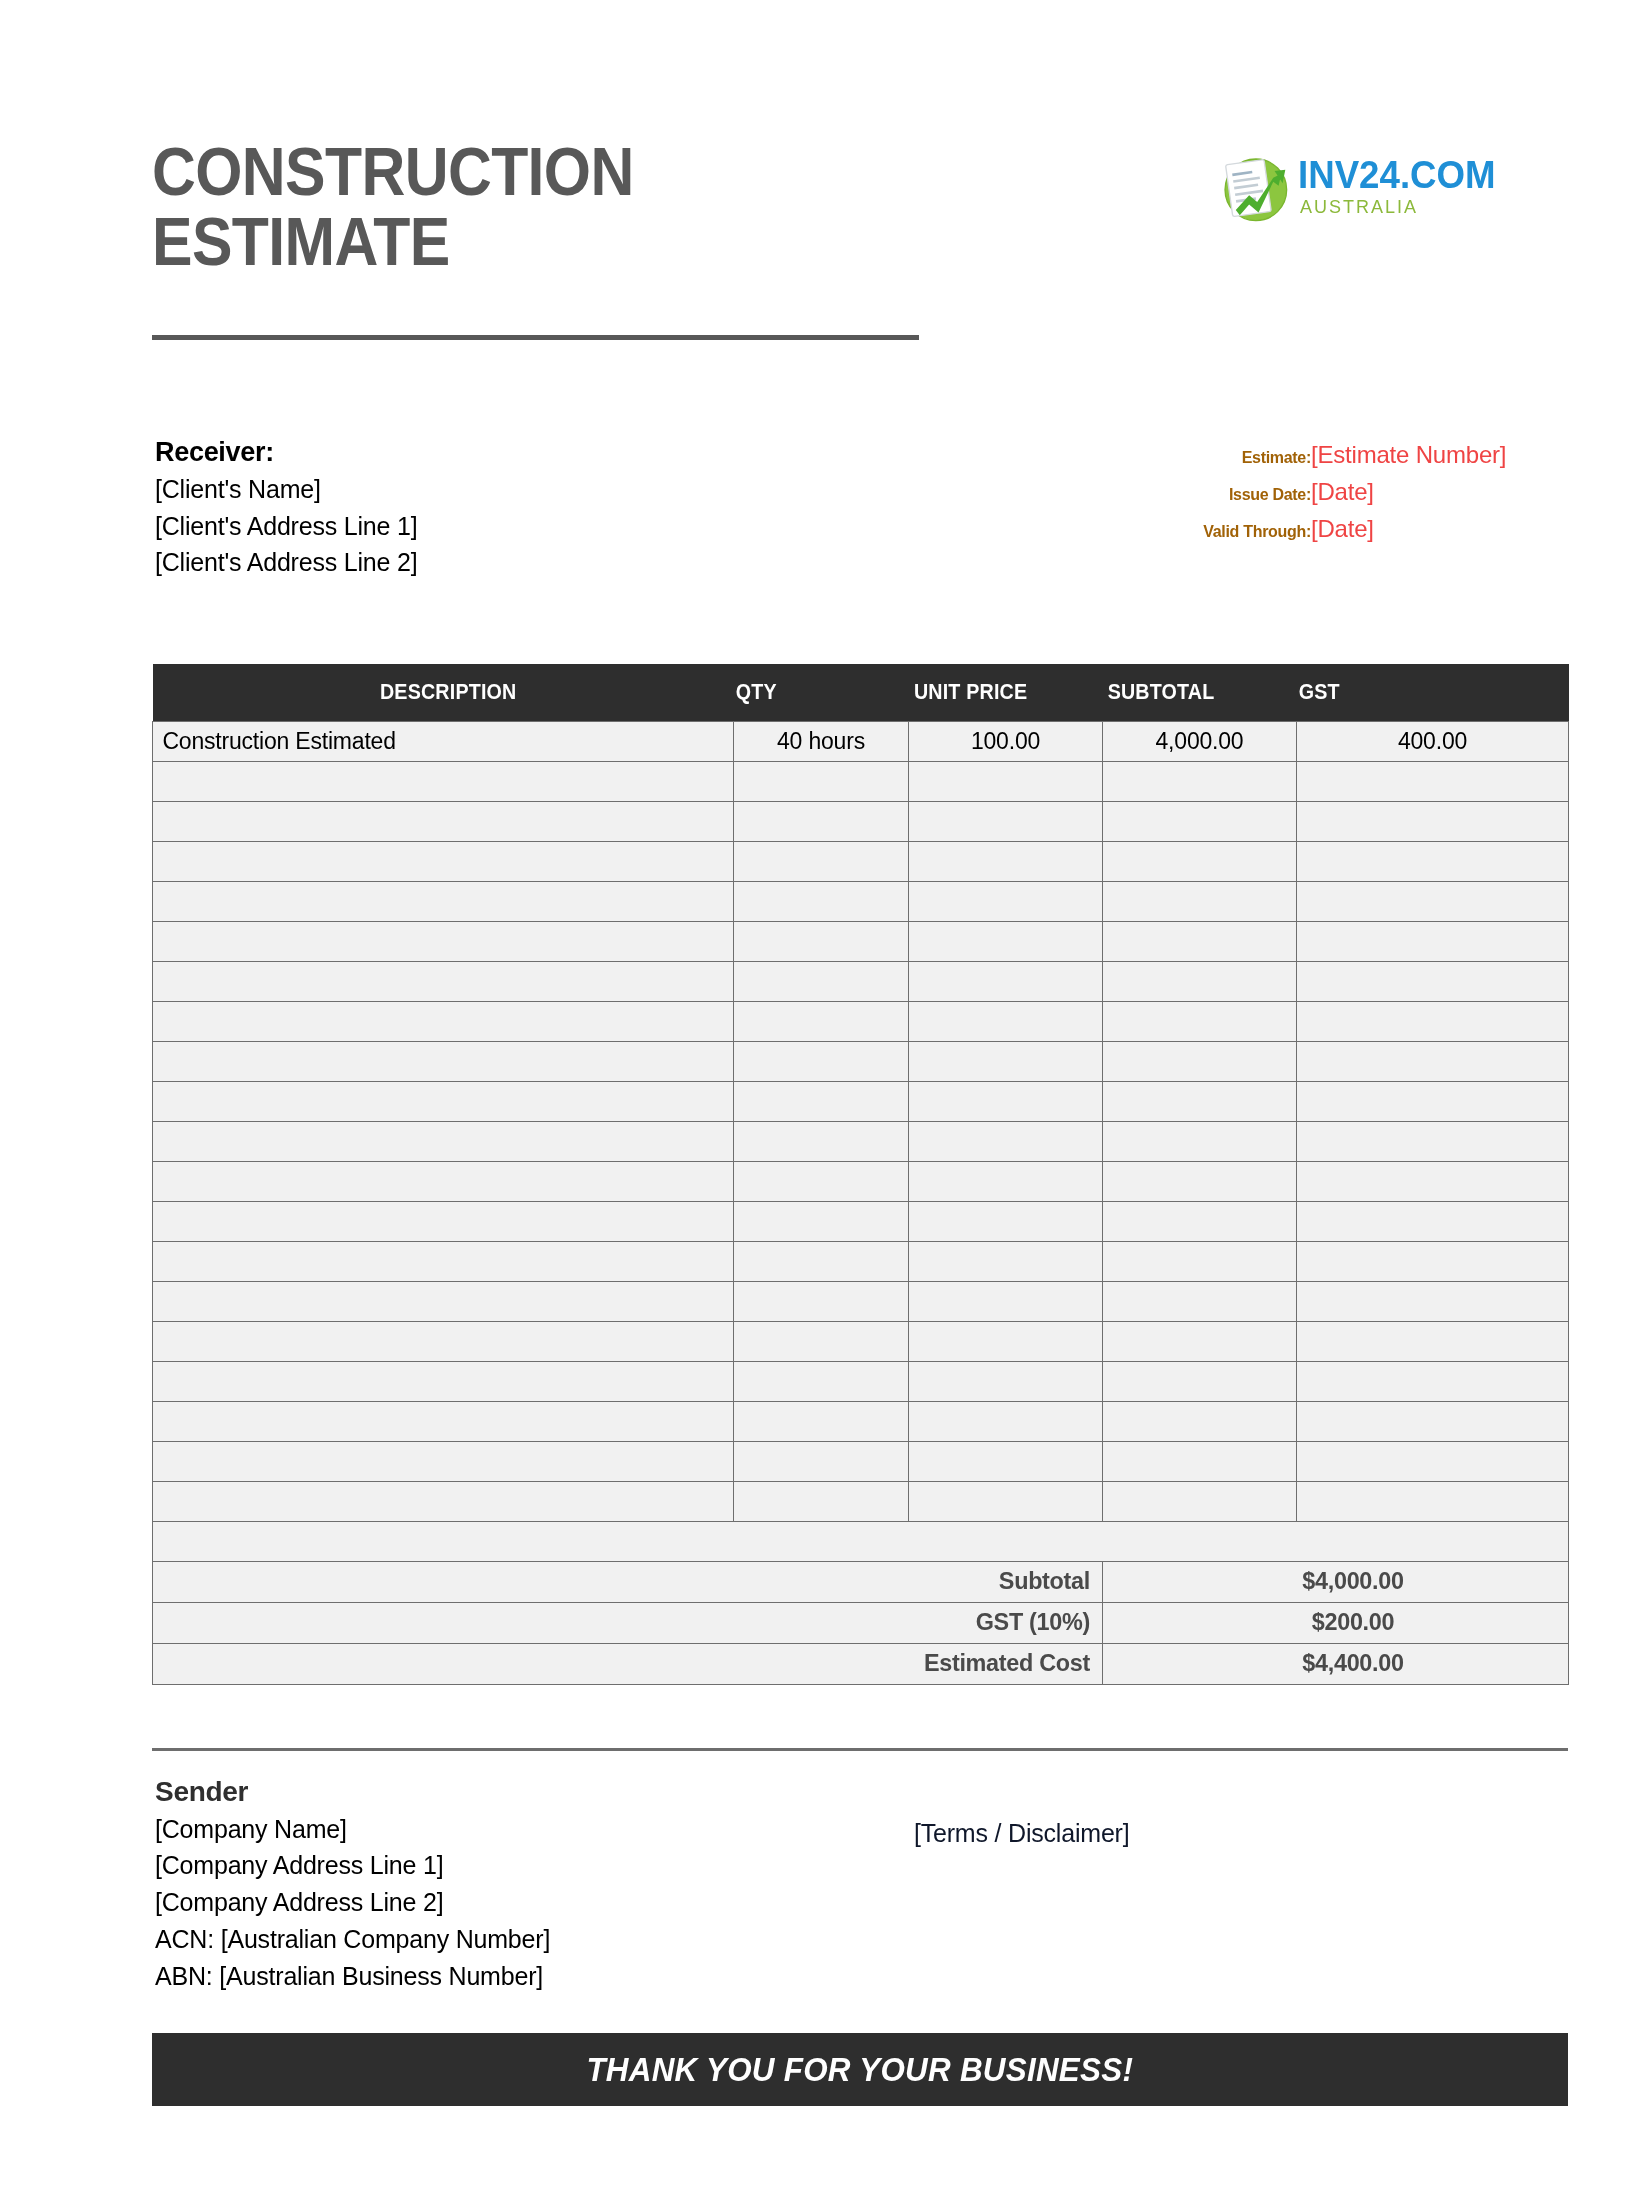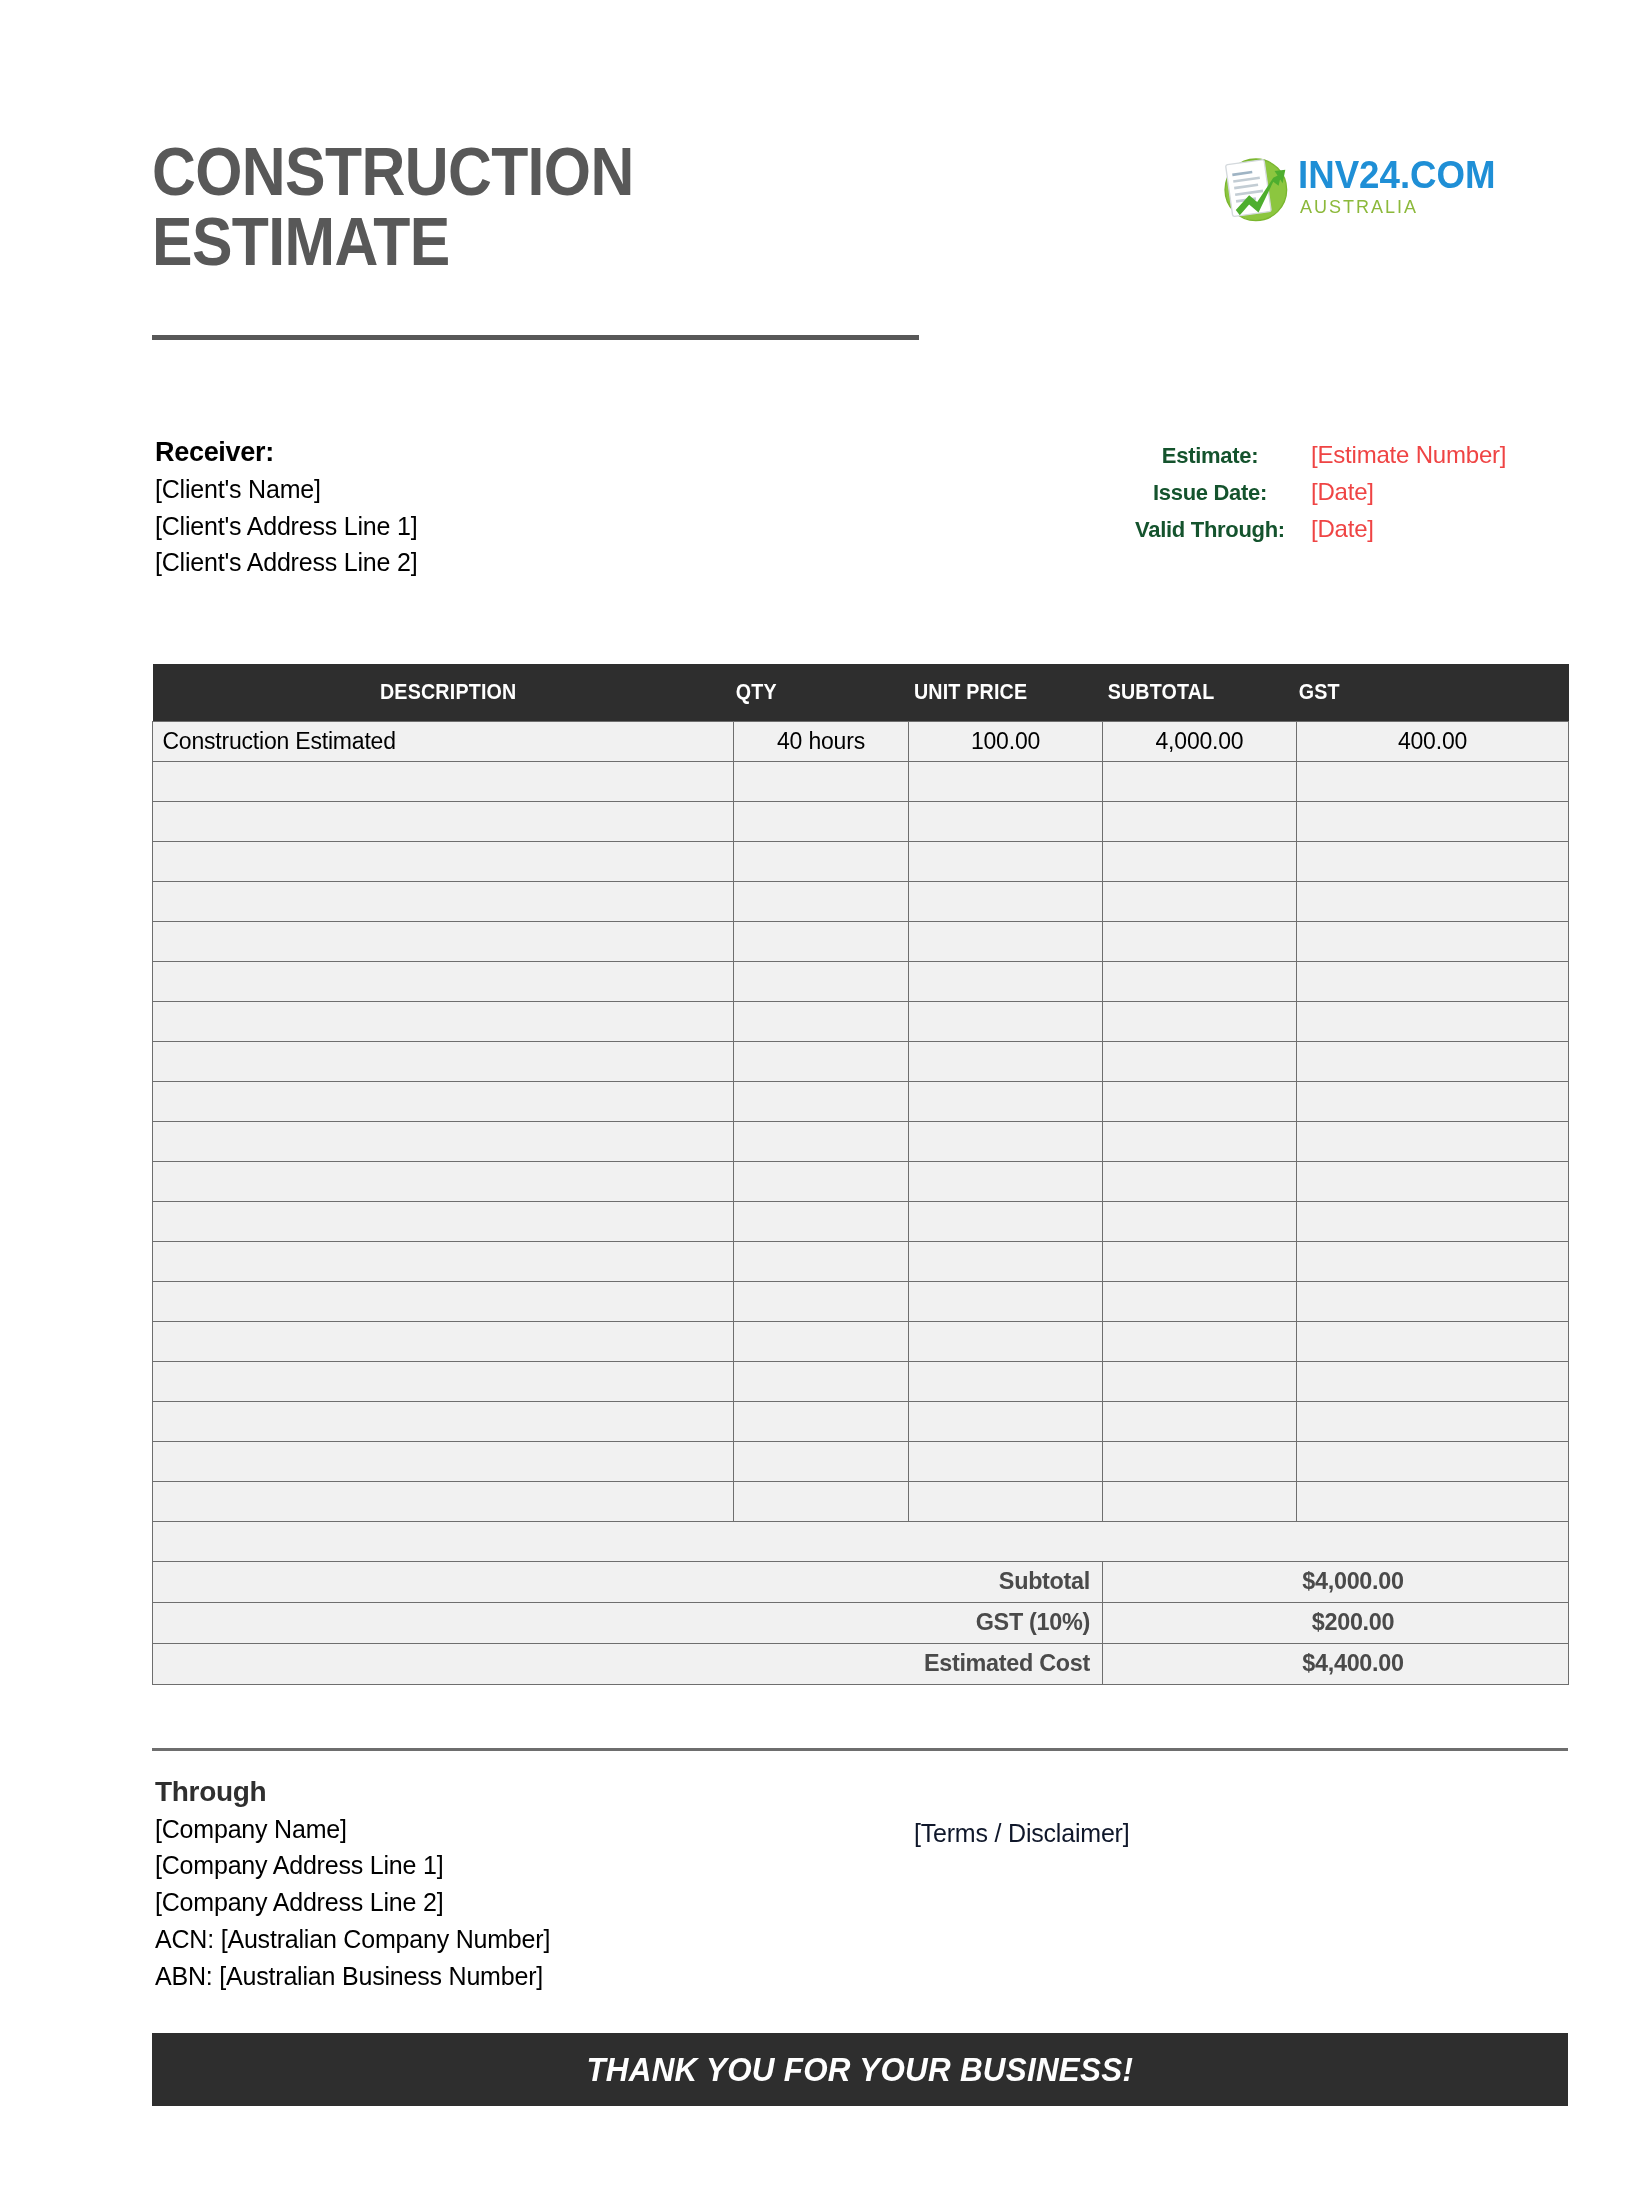--- a/index.html
+++ b/index.html
@@ -130,25 +130,25 @@
   }
 
   .meta-row {
     display: flex;
     align-items: baseline;
     height: 37px;
   }
 
   .meta-label {
     width: 202px;
-    text-align: center;
-    font-size: 22px;
+    text-align: right;
+    font-size: 16px;
     font-weight: bold;
     letter-spacing: -0.3px;
-    color: #14532d;
+    color: #a16207;
   }
 
   .meta-value {
     font-size: 24px;
     font-weight: normal;
     letter-spacing: -0.2px;
     color: #ef4444;
   }
 
   
@@ -524,21 +524,21 @@
           <td class="tlabel" colspan="3">Estimated Cost</td>
           <td class="tvalue" colspan="2">$4,400.00</td>
         </tr>
       </tbody>
     </table>
   </div>
 
   <div class="section-rule"></div>
 
   <div class="sender">
-    <div class="sender-title">Through</div>
+    <div class="sender-title">Sender</div>
     <div class="sender-line">[Company Name]</div>
     <div class="sender-line">[Company Address Line 1]</div>
     <div class="sender-line">[Company Address Line 2]</div>
     <div class="sender-line">ACN: [Australian Company Number]</div>
     <div class="sender-line">ABN: [Australian Business Number]</div>
   </div>
 
   <div class="terms">[Terms / Disclaimer]</div>
 
   <div class="footer">

